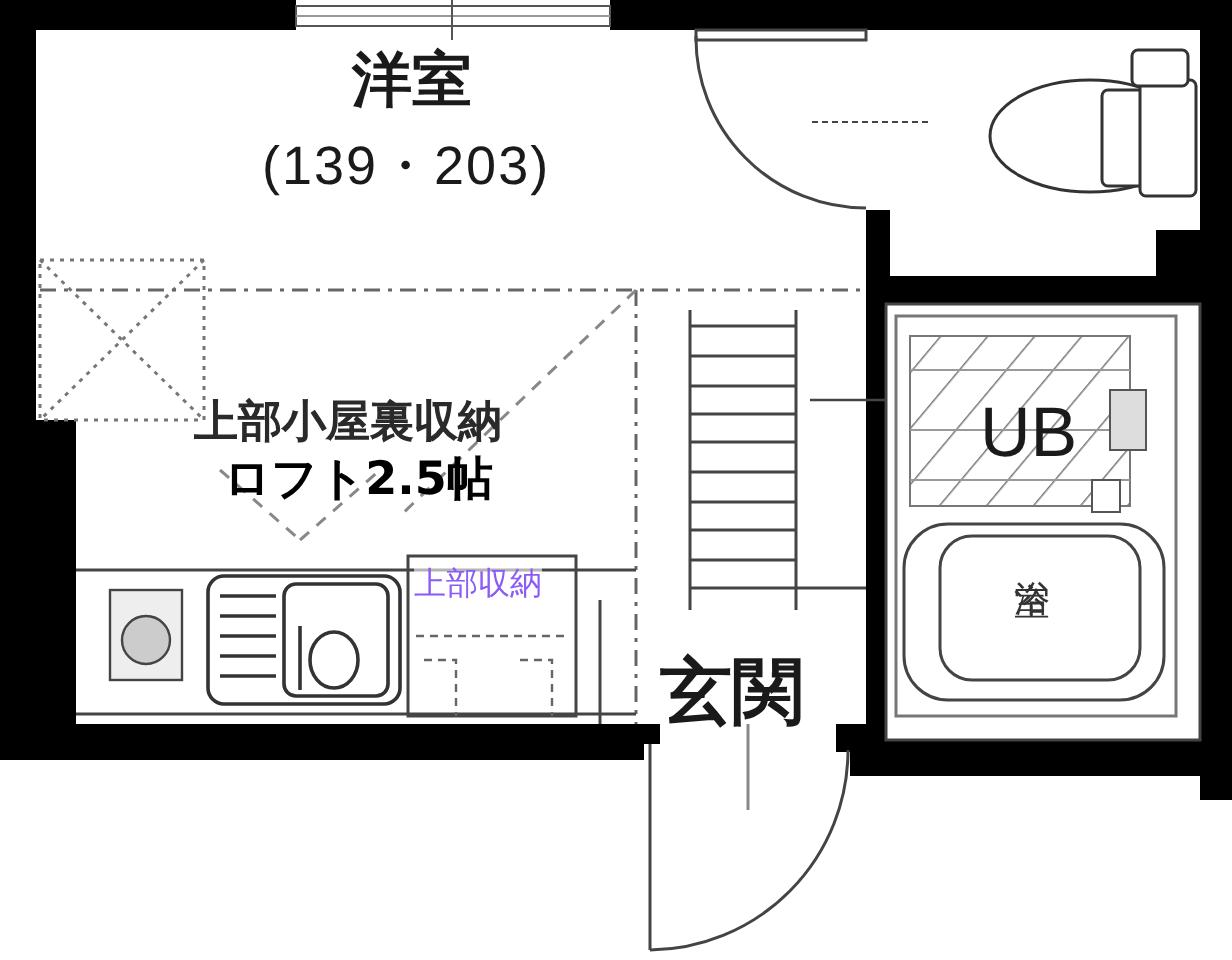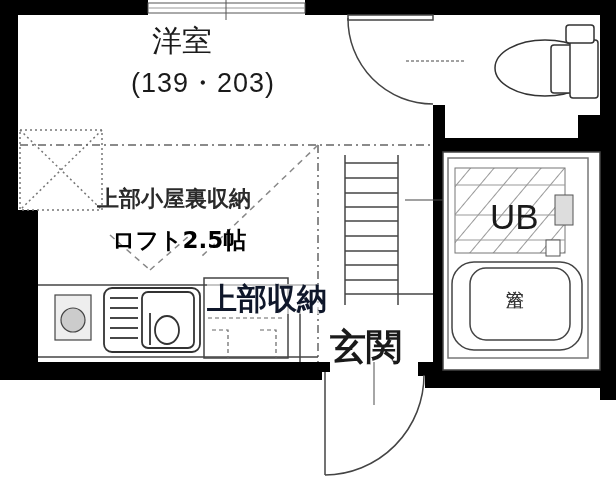--- a/index.html
+++ b/index.html
@@ -3,21 +3,21 @@
 <meta charset="utf-8">
 <style>
   html, body { margin:0; padding:0; background:#ffffff; }
   body { width:616px; height:480px; overflow:hidden; position:relative; font-family:"DejaVu Sans", sans-serif; }
   #plan { position:absolute; left:0; top:0; width:616px; height:480px; }
   .lbl { position:absolute; color:#1a1a1a; white-space:nowrap; line-height:1; }
   .room-name { font-size:30px; }
   .room-sub { font-size:27px; font-family:"Liberation Sans", sans-serif; letter-spacing:1px; }
   .loft1 { font-size:22px; font-weight:bold; color:#2a2a2a; }
   .loft2 { font-size:23px; font-weight:bold; color:#000000; }
-  .storage { font-size:30px; font-weight:bold; color:#0f172a; background:rgba(255,255,255,0.6); }
+  .storage { font-size:16px; font-weight:normal; color:#8b5cf6; background:rgba(255,255,255,0.6); }
   .genkan { font-size:36px; font-weight:bold; }
   .ub { font-size:35px; font-family:"Liberation Sans", sans-serif; }
   .bath-char { font-size:24px; writing-mode:vertical-rl; }
 </style>
 </head>
 <body>
 
 <svg id="plan" viewBox="0 0 616 480" xmlns="http://www.w3.org/2000/svg">
 
   <g fill="#000">
@@ -154,20 +154,20 @@
   </g>
   <rect x="555" y="195" width="18" height="30" fill="#ddd" stroke="#555"></rect>
   <rect x="546" y="240" width="14" height="16" fill="#fff" stroke="#555"></rect>
 
   <g fill="none" stroke="#444" stroke-width="1.5">
     <rect x="452" y="262" width="130" height="88" rx="22"></rect>
     <rect x="470" y="268" width="100" height="72" rx="16" fill="#fff"></rect>
   </g>
 </svg>
 
-<div class="lbl room-name" style="left:152px; top:26px;">洋室</div>
+<div class="lbl room-name" style="left:176px; top:26px;font-weight:bold;">洋室</div>
 <div class="lbl room-sub" style="left:131px; top:70px;">(139・203)</div>
-<div class="lbl loft1" style="left:97px; top:188px;">上部小屋裏収納</div>
+<div class="lbl loft1" style="left:97px; top:201px;">上部小屋裏収納</div>
 <div class="lbl loft2" style="left:112px; top:229px;">ロフト2.5帖</div>
 <div class="lbl storage" style="left:207px; top:284px;">上部収納</div>
 <div class="lbl genkan" style="left:330px; top:329px;">玄関</div>
 <div class="lbl ub" style="left:490px; top:199px;">UB</div>
 <div class="lbl bath-char" style="left:506px; top:276px; font-size:18px; color:#333;">浴室</div>
 
 </body></html>

